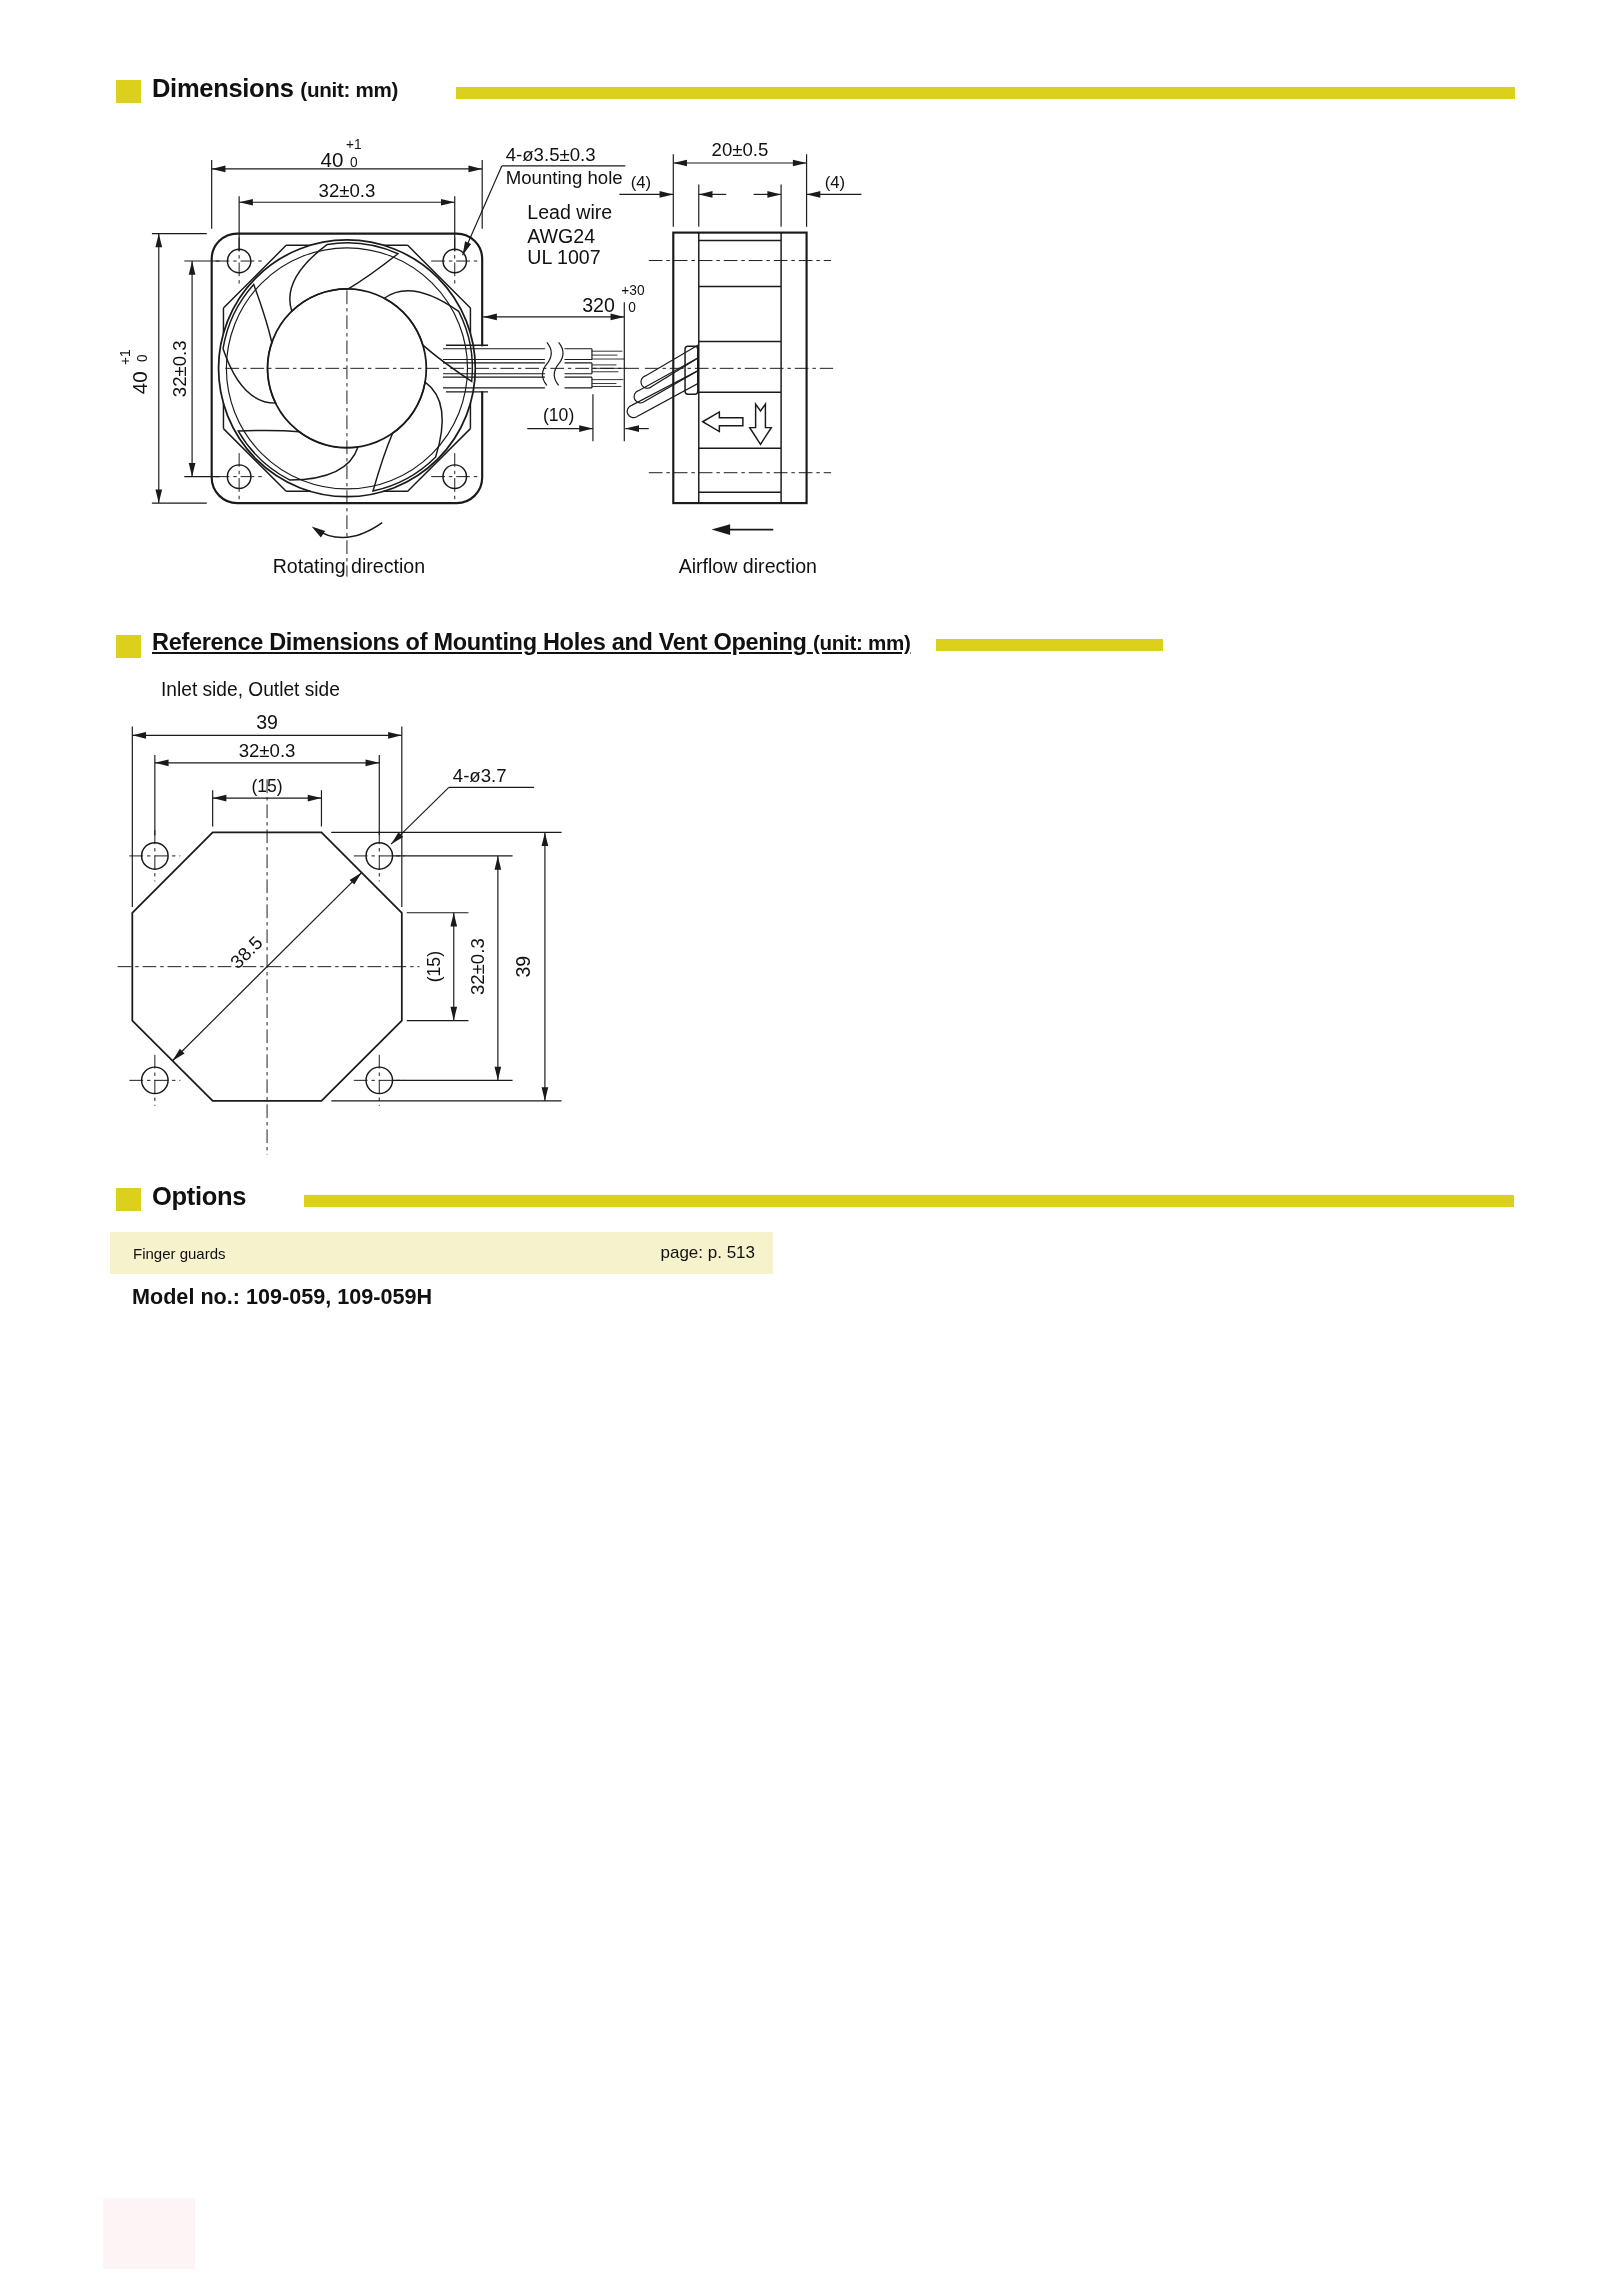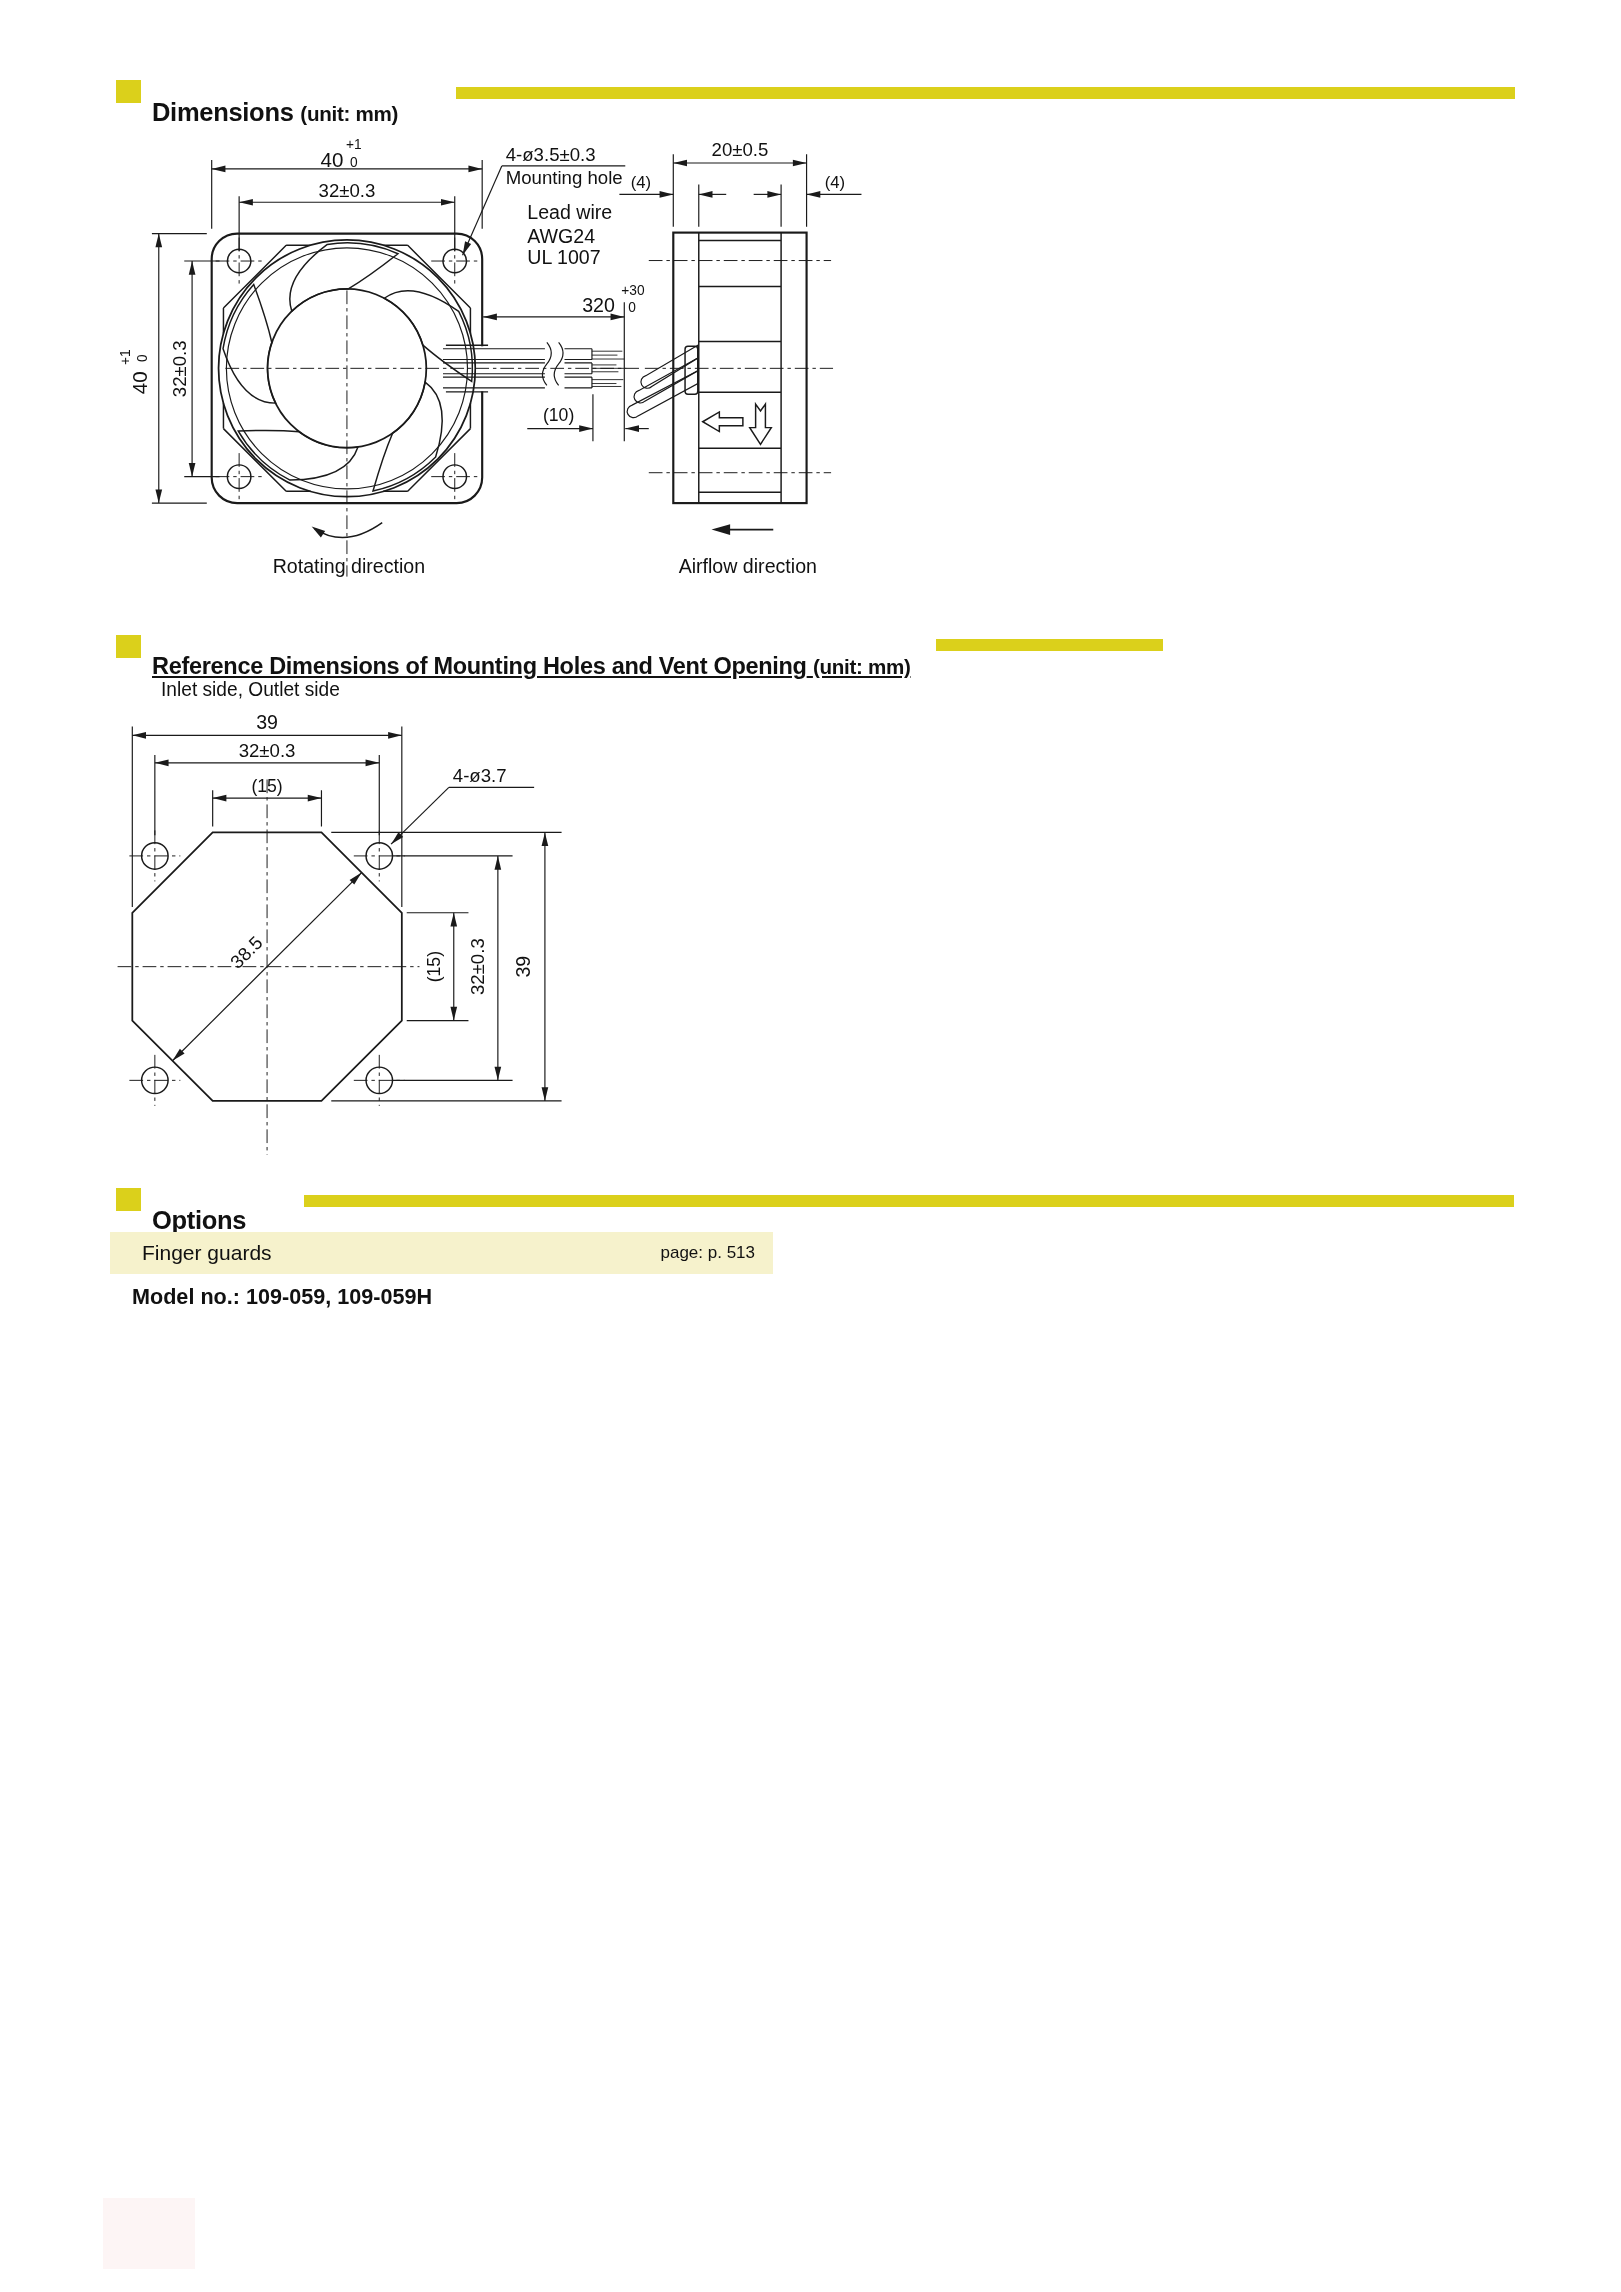--- a/index.html
+++ b/index.html
@@ -3,27 +3,27 @@
 <meta charset="utf-8">
 <style>
   html,body { margin:0; padding:0; }
   body {
     width:1621px; height:2293px; position:relative;
     background:#ffffff; overflow:hidden;
     font-family:"Liberation Sans", sans-serif; color:#111;
   }
   
   .sec-square { position:absolute; width:24.5px; height:22.5px; background:#dbd01b; }
-  .sec-title  { position:absolute; font-size:25.5px; font-weight:bold; letter-spacing:-0.3px; white-space:nowrap;margin-top:24px; }
+  .sec-title  { position:absolute; font-size:25.5px; font-weight:bold; letter-spacing:-0.3px; white-space:nowrap; }
   .sec-title .unit { font-size:20.6px; font-weight:bold; }
   .sec-bar    { position:absolute; height:11.8px; background:#dbd01b; }
   
   .banner { position:absolute; left:110px; top:1232px; width:663px; height:42px;
             background:#f6f2cc; display:flex; align-items:center; justify-content:space-between; }
-  .banner .item { font-size:21px; padding-left:32px; }
+  .banner .item { font-size:15px; padding-left:23px; }
   .banner .pref { font-size:17px; padding-right:18px; }
   .model-line { position:absolute; left:132px; top:1284px; font-size:21.6px;font-weight:bold; }
   .subtitle   { position:absolute; left:161px; top:677px; font-size:20.6px;
                 transform:scaleX(.93); transform-origin:left top; white-space:nowrap; }
   .faint-box { position:absolute; left:103px; top:2198px; width:92px; height:71px; background:#fdf5f5; }
   
   svg { position:absolute; left:0; top:0; }
   .ln    { stroke:#1a1a1a; fill:none; stroke-linecap:butt; }
   .w22   { stroke-width:2.2; }
   .w18   { stroke-width:1.8; }

